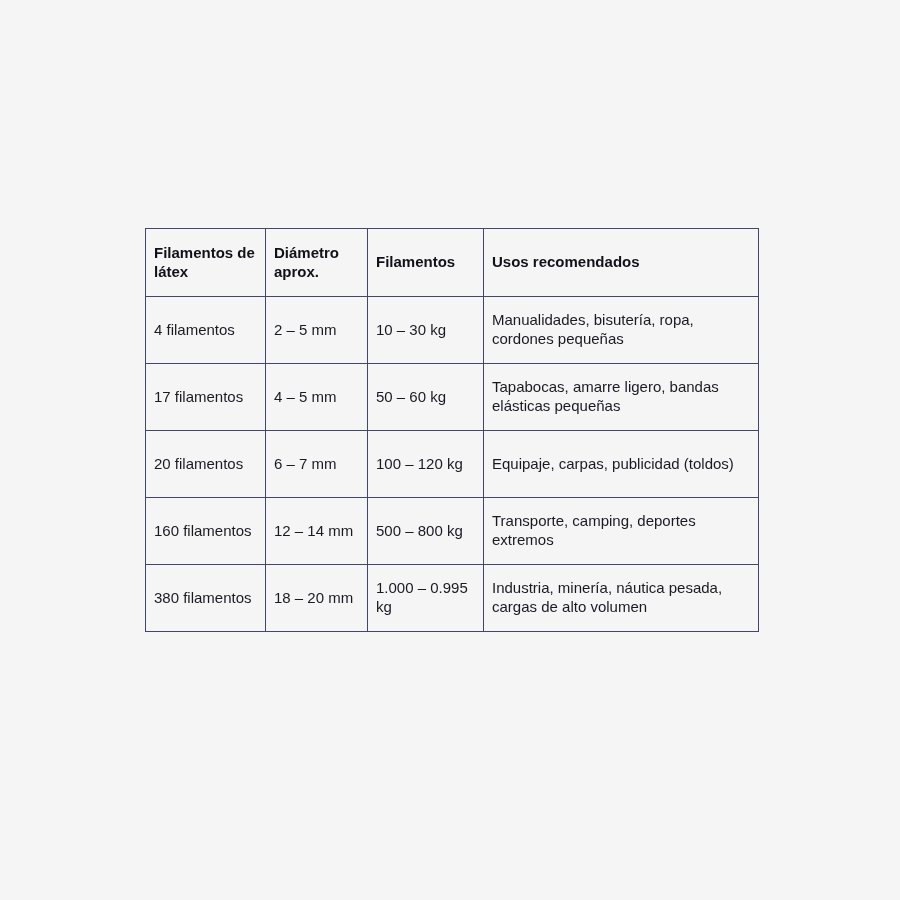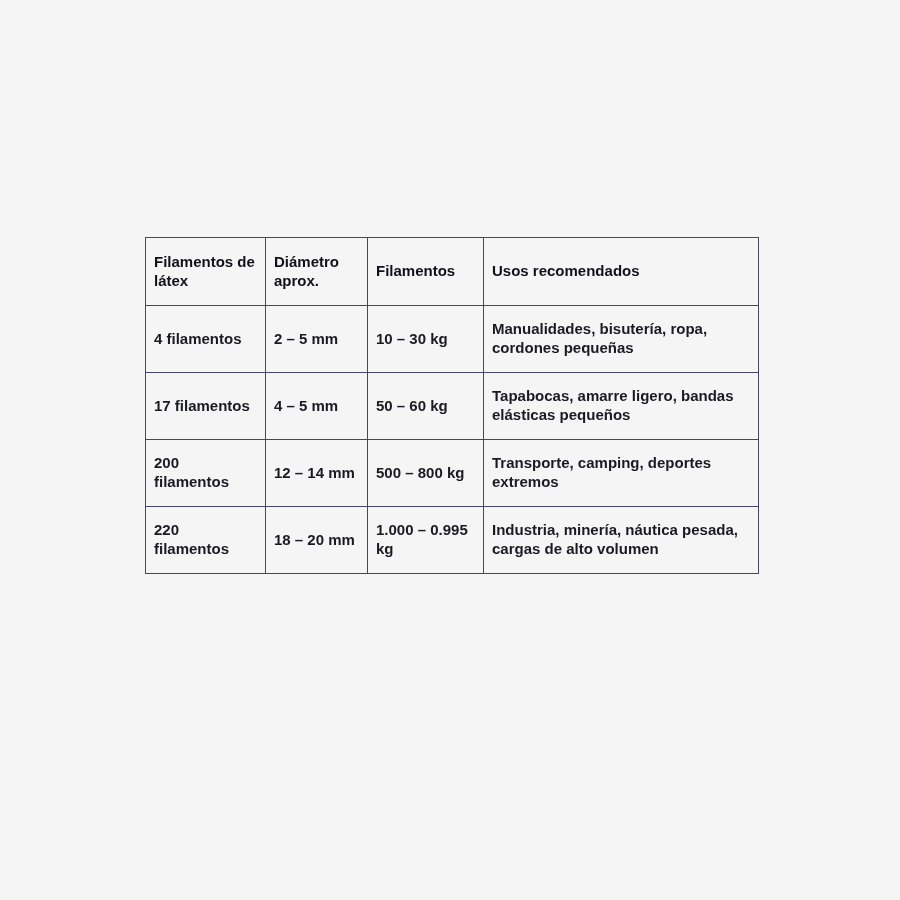--- a/index.html
+++ b/index.html
@@ -11,21 +11,21 @@
     height: 900px;
     background: #f5f5f6;
     font-family: "Liberation Sans", "DejaVu Sans", sans-serif;
     color: #1a1a23;
     position: relative;
     overflow: hidden;
   }
   .table-wrap {
     position: absolute;
     left: 145px;
-    top: 237px;
+    top: 228px;
   }
   table.spec-table {
     border-collapse: collapse;
     table-layout: fixed;
     width: 613px;
   }
   table.spec-table col.c1 { width: 120px; }
   table.spec-table col.c2 { width: 102px; }
   table.spec-table col.c3 { width: 116px; }
   table.spec-table col.c4 { width: 275px; }
@@ -34,21 +34,21 @@
     border: 1px solid #42466b;
     padding: 8px 10px 8px 8px;
     vertical-align: middle;
     text-align: left;
     font-size: 15px;
     line-height: 1.25;
     box-sizing: border-box;
     overflow-wrap: break-word;
   }
   table.spec-table thead tr { height: 68px; }
-  table.spec-table tbody tr { height: 67px; font-weight: bold; }
+  table.spec-table tbody tr { height: 67px; }
   table.spec-table th {
     font-weight: bold;
     font-size: 15px;
     color: #111119;
   }
 </style>
 </head>
 <body>
 
 <div class="table-wrap">
@@ -71,29 +71,35 @@
       <tr>
         <td>4 filamentos</td>
         <td>2 – 5 mm</td>
         <td>10 – 30 kg</td>
         <td>Manualidades, bisutería, ropa, cordones pequeñas</td>
       </tr>
       <tr>
         <td>17 filamentos</td>
         <td>4 – 5 mm</td>
         <td>50 – 60 kg</td>
-        <td>Tapabocas, amarre ligero, bandas elásticas pequeños</td>
+        <td>Tapabocas, amarre ligero, bandas elásticas pequeñas</td>
       </tr>
       <tr>
-        <td>200 filamentos</td>
+        <td>20 filamentos</td>
+        <td>6 – 7 mm</td>
+        <td>100 – 120 kg</td>
+        <td>Equipaje, carpas, publicidad (toldos)</td>
+      </tr>
+      <tr>
+        <td>160 filamentos</td>
         <td>12 – 14 mm</td>
         <td>500 – 800 kg</td>
         <td>Transporte, camping, deportes extremos</td>
       </tr>
       <tr>
-        <td>220 filamentos</td>
+        <td>380 filamentos</td>
         <td>18 – 20 mm</td>
         <td>1.000 – 0.995 kg</td>
         <td>Industria, minería, náutica pesada, cargas de alto volumen</td>
       </tr>
     </tbody>
   </table>
 </div>
 
 </body></html>

